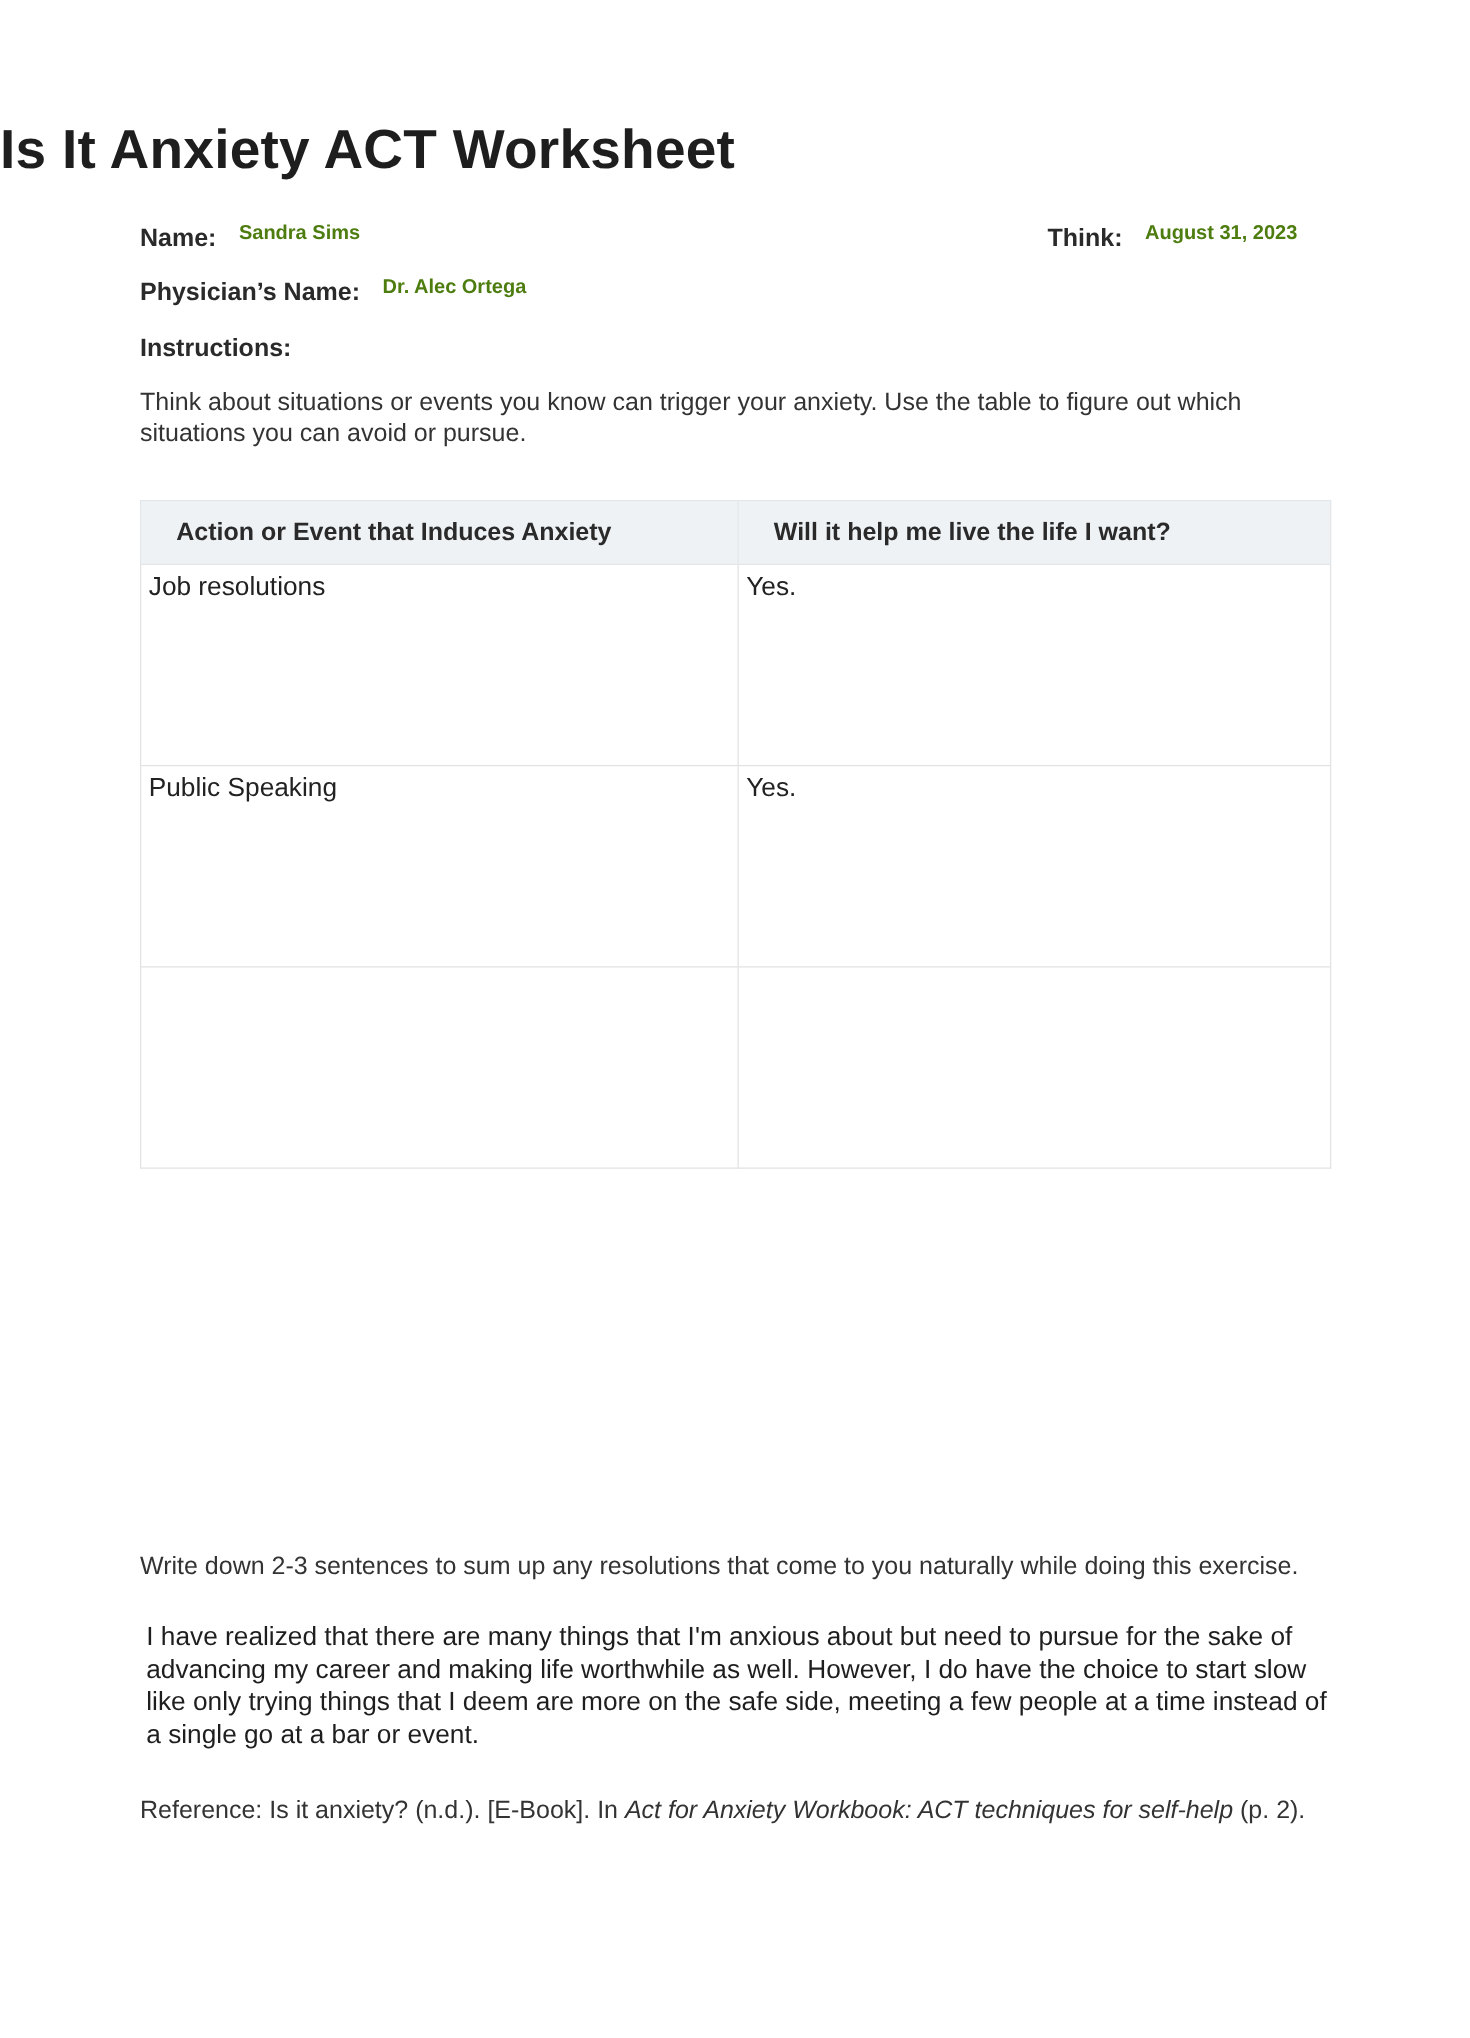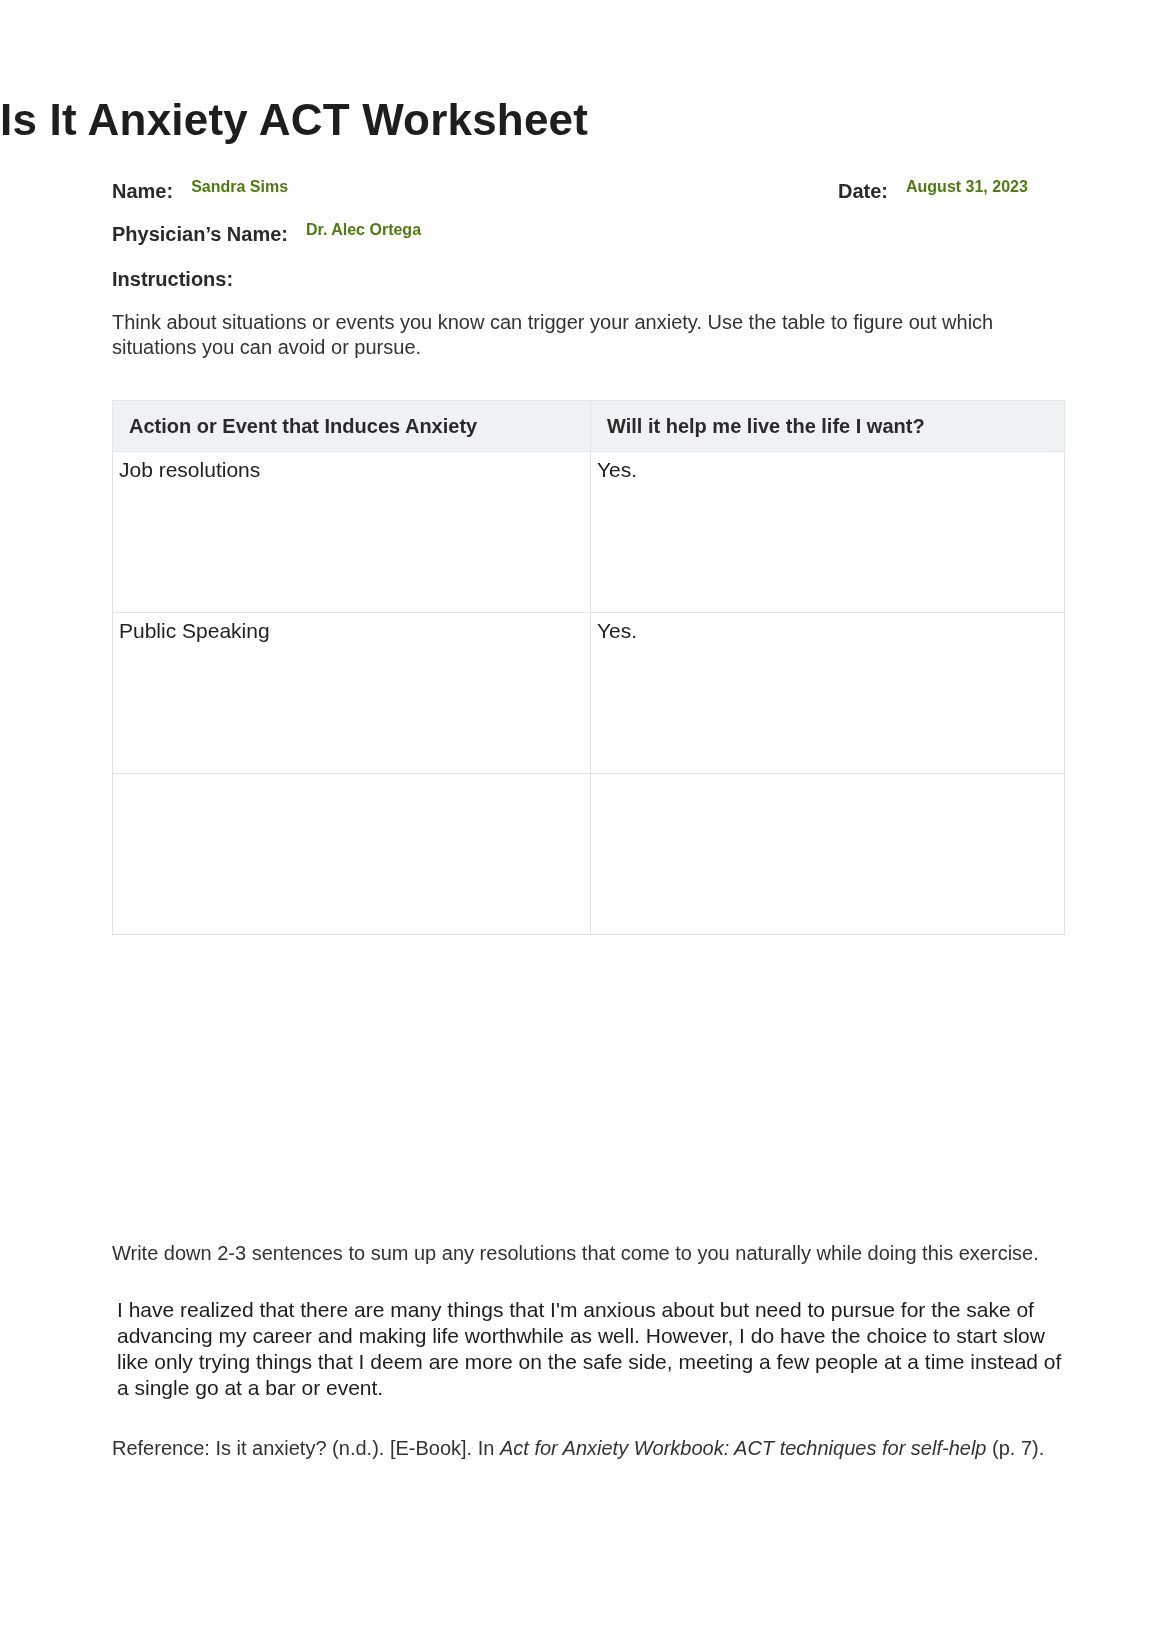--- a/index.html
+++ b/index.html
@@ -9,39 +9,39 @@
            font-size: 44px; font-weight: bold; color: #1e1e1e; letter-spacing: 0.2px; margin: 0; }
   .field { position: absolute; font-size: 20px; font-weight: bold; color: #2a2a2a; }
   .field .val { font-weight: bold; font-size: 16px; color: #4d7c0f; position: relative; top: -6px; margin-left: 18px; }
   .f-name { left: 112px; top: 180px; }
   .f-date { left: 838px; top: 180px; }
   .f-phys { left: 112px; top: 223px; }
   .instr-label { position: absolute; left: 112px; top: 268px; font-size: 20px; font-weight: bold; color: #2a2a2a; }
   .instr-text { position: absolute; left: 112px; top: 310px; width: 950px; font-size: 20px; line-height: 25px; color: #333; }
   table.ws { position: absolute; left: 112px; top: 400px; width: 953px; border-collapse: collapse; table-layout: fixed; }
   table.ws th { background: #eef2f5; height: 50px; text-align: left; font-size: 20px; font-weight: bold;
-                color: #2a2a2a; padding: 0 16px; border: 1px solid #e4e7ea; }
+                color: #2a2a2a; padding: 0 28px; border: 1px solid #e4e7ea; }
   table.ws td { height: 148px; vertical-align: top; font-size: 21px; color: #222; padding: 6px 6px;
                 border: 1.5px solid #e2e2e2; }
   table.ws col.c1 { width: 478px; }
   .summary-label { position: absolute; left: 112px; top: 1241px; width: 950px; font-size: 20px; line-height: 25px; color: #333; }
   .summary-text { position: absolute; left: 117px; top: 1297px; width: 950px; font-size: 21px; line-height: 26px; color: #1e1e1e; }
   .reference { position: absolute; left: 112px; top: 1436px; width: 955px; font-size: 20px; line-height: 25px; color: #333; }
   .reference i { font-style: italic; }
 </style>
 </head>
 <body>
 
 <h1 class="title">Is It Anxiety ACT Worksheet</h1>
 
 <div class="field f-name">
   <span>Name:</span><span class="val">Sandra Sims</span>
 </div>
 <div class="field f-date">
-  <span>Date:</span><span class="val">August 31, 2023</span>
+  <span>Think:</span><span class="val">August 31, 2023</span>
 </div>
 <div class="field f-phys">
   <span>Physician’s Name:</span><span class="val">Dr. Alec Ortega</span>
 </div>
 
 <div class="instr-label">Instructions:</div>
 <div class="instr-text">Think about situations or events you know can trigger your anxiety. Use the table to figure out which situations you can avoid or pursue.</div>
 
 <table class="ws">
   <colgroup>
@@ -66,13 +66,13 @@
     <tr>
       <td></td>
       <td></td>
     </tr>
   </tbody>
 </table>
 
 <div class="summary-label">Write down 2-3 sentences to sum up any resolutions that come to you naturally while doing this exercise.</div>
 <div class="summary-text">I have realized that there are many things that I'm anxious about but need to pursue for the sake of advancing my career and making life worthwhile as well. However, I do have the choice to start slow like only trying things that I deem are more on the safe side, meeting a few people at a time instead of a single go at a bar or event.</div>
 
-<div class="reference"><span>Reference: Is it anxiety? (n.d.). [E-Book]. In </span><i>Act for Anxiety Workbook: ACT techniques for self-help</i><span> (p. 7).</span></div>
+<div class="reference"><span>Reference: Is it anxiety? (n.d.). [E-Book]. In </span><i>Act for Anxiety Workbook: ACT techniques for self-help</i><span> (p. 2).</span></div>
 
 </body></html>

